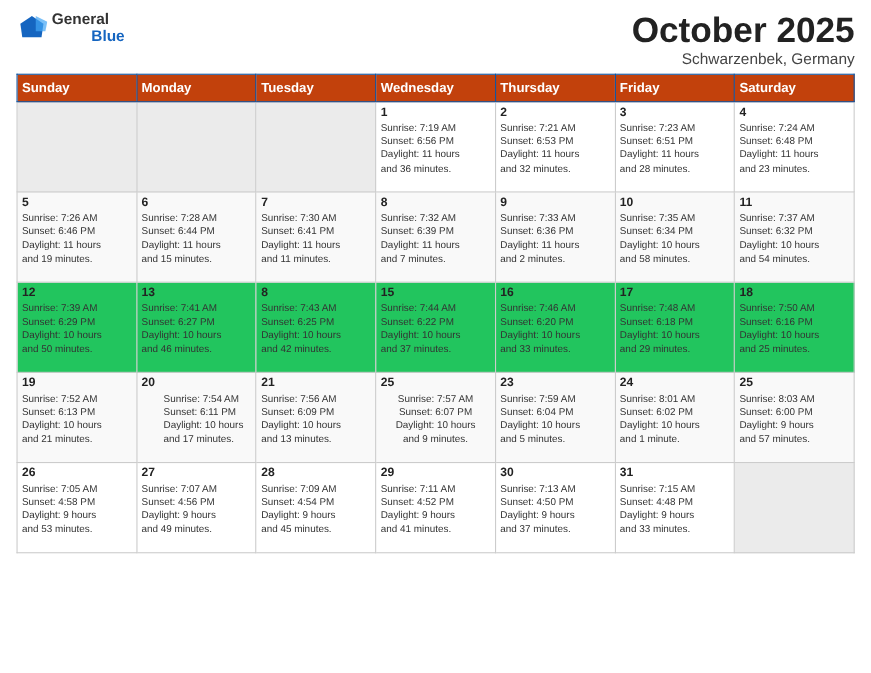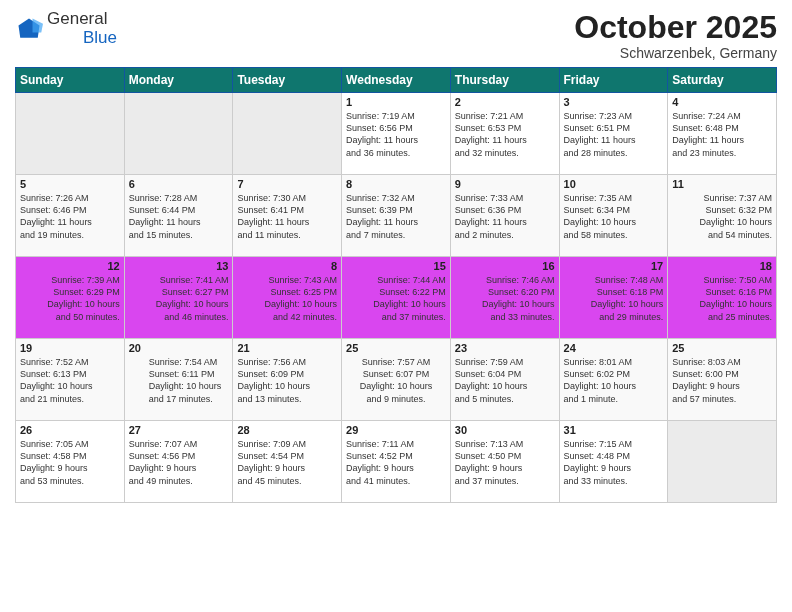--- a/index.html
+++ b/index.html
@@ -22,22 +22,22 @@
       margin-bottom: 6px;
     }
     .logo {
       display: flex;
       align-items: center;
       gap: 4px;
     }
     .logo-text {
       display: flex;
       flex-direction: column;
-      font-size: 17px;
-      font-weight: normal;
+      font-size: 14px;
+      font-weight: bold;
       line-height: 1.1;
     }
     .logo-text .general { color: #333; }
     .logo-text .blue { color: #1565c0; padding-left: 36px; }
     .logo-icon {
       width: 28px;
       height: 28px;
     }
     .title-block {
       text-align: right;
@@ -51,21 +51,21 @@
     .location {
       font-size: 14px;
       color: #444;
     }
     .calendar {
       width: 100%;
       border-collapse: collapse;
       border: 1px solid #ccc;
     }
     .calendar th {
-      background-color: #0f766e;
+      background-color: #c2410c;
       color: #fff;
       font-size: 12px;
       font-weight: bold;
       padding: 5px 4px;
       text-align: left;
       border: 1px solid #1255a0;
     }
     .calendar td {
       width: calc(100% / 7);
       vertical-align: top;
@@ -89,21 +89,21 @@
       font-size: 9px;
       line-height: 1.35;
       color: #333;
     }
     .empty-cell {
       background: #f0f0f0 !important;
     }
     
     .row-1 td { background: #fff; }
     .row-2 td { background: #f5f5f5; }
-    .row-3 td { background: #d946ef; text-align: right; }
+    .row-3 td { background: #22c55e; }
     .row-4 td { background: #f5f5f5; }
     .row-5 td { background: #fff; }
     .empty-cell { background: #ebebeb !important; }
   </style>
 </head>
 <body>
 
 <div class="page">
   <div class="header">
     <div class="logo">
@@ -206,21 +206,21 @@
           </td>
           <td>
             <div class="day-number">10</div>
             <div class="day-info" style="white-space: pre-line;">Sunrise: 7:35 AM
 Sunset: 6:34 PM
 Daylight: 10 hours
 and 58 minutes.</div>
           </td>
           <td>
             <div class="day-number">11</div>
-            <div class="day-info" style="white-space: pre-line; text-align: right;">Sunrise: 7:37 AM
+            <div class="day-info" style="white-space: pre-line;">Sunrise: 7:37 AM
 Sunset: 6:32 PM
 Daylight: 10 hours
 and 54 minutes.</div>
           </td>
         </tr>
         <tr class="row-3">
           <td>
             <div class="day-number">12</div>
             <div class="day-info" style="white-space: pre-line;">Sunrise: 7:39 AM
 Sunset: 6:29 PM

